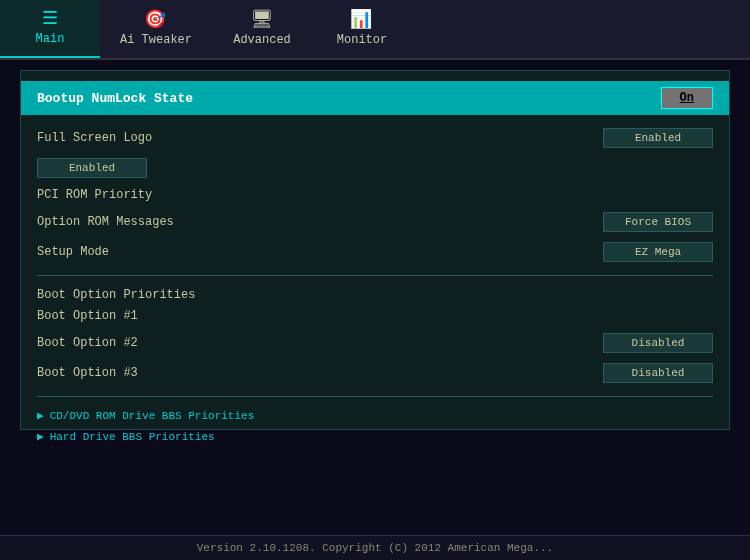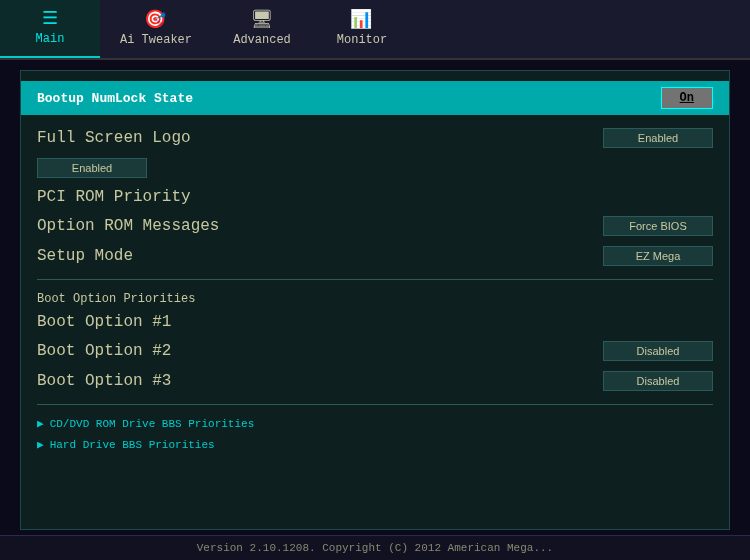--- a/index.html
+++ b/index.html
@@ -44,21 +44,21 @@
       font-size: 18px;
       line-height: 1;
     }
 
     
     .main-content {
       background: #0d1f1f;
       margin: 10px 20px;
       padding: 10px 0;
       border: 1px solid #1a4a4a;
-      height: 460px;
+      height: 360px;
     }
 
     
     .selected-row {
       background: #00aaaa;
       display: flex;
       align-items: center;
       justify-content: space-between;
       padding: 6px 16px;
       margin: 0;
@@ -88,30 +88,30 @@
     .setting-row {
       display: flex;
       align-items: center;
       justify-content: space-between;
       padding: 5px 0;
       border-bottom: none;
     }
 
     .setting-label {
       color: #c8c8a0;
-      font-size: 16px;
+      font-size: 12px;
     }
 
     .value-btn {
       background: #1a3a3a;
       color: #c8c8a0;
       border: 1px solid #2a5a5a;
       padding: 3px 12px;
       font-size: 11px;
-      font-family: Liberation Sans, sans-serif;
+      font-family: Liberation Mono, monospace;
       min-width: 110px;
       text-align: center;
       cursor: pointer;
     }
 
     
     .section-divider {
       border: none;
       border-top: 1px solid #2a5a5a;
       margin: 8px 0;

